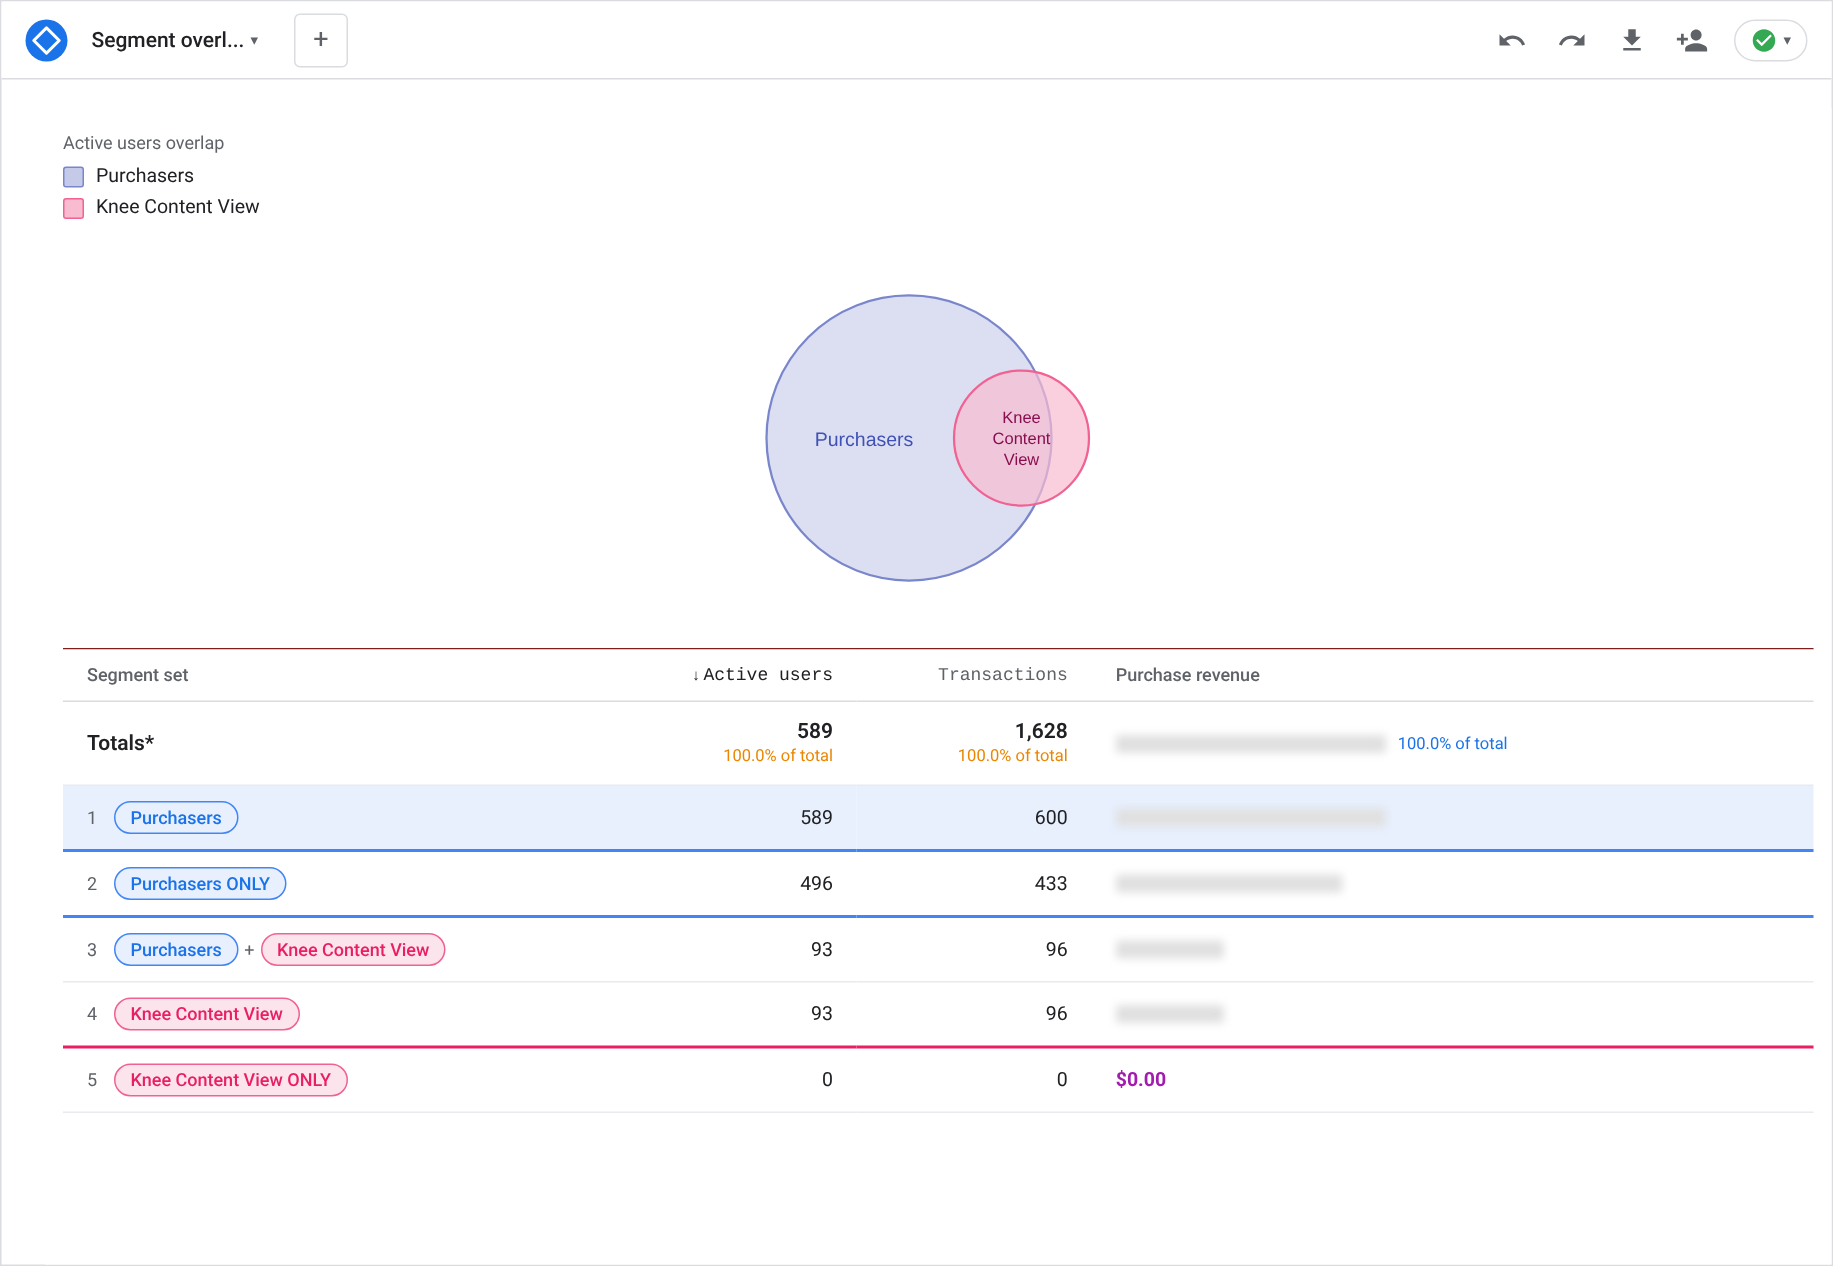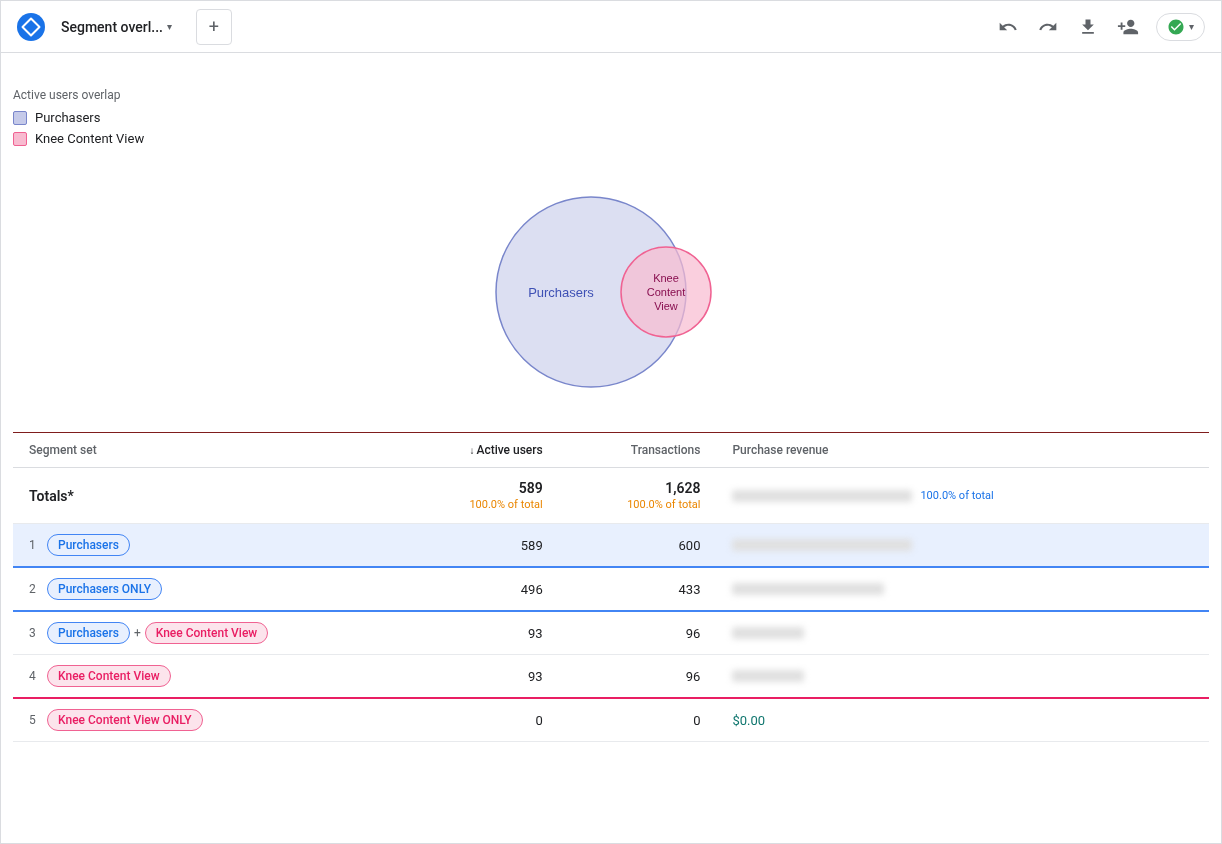--- a/index.html
+++ b/index.html
@@ -13,42 +13,42 @@
     .logo-icon { width: 28px; height: 28px; background: #1a73e8; border-radius: 50%; display: flex; align-items: center; justify-content: center; }
     .logo-inner { width: 14px; height: 14px; border: 2px solid #fff; border-radius: 1px; transform: rotate(45deg); }
     .title-btn { display: flex; align-items: center; gap: 4px; font-size: 14px; font-weight: 500; cursor: pointer; padding: 4px 8px; border-radius: 4px; }
     .chevron-down { font-size: 10px; color: #5f6368; }
     .add-tab { width: 36px; height: 36px; display: flex; align-items: center; justify-content: center; border: 1px solid #dadce0; border-radius: 4px; cursor: pointer; font-size: 18px; color: #5f6368; margin-left: 8px; }
     .header-right { display: flex; align-items: center; gap: 16px; }
     .header-icon { color: #5f6368; font-size: 18px; cursor: pointer; width: 24px; height: 24px; display: flex; align-items: center; justify-content: center; }
     .status-check { display: flex; align-items: center; gap: 4px; color: #34a853; font-size: 14px; border: 1px solid #dadce0; border-radius: 20px; padding: 4px 10px; cursor: pointer; }
 
     
-    .main-content { flex: 1; padding: 16px 12px; background: #fff; }
+    .main-content { flex: 1; padding: 16px 12px; background: #fff; margin-left: 29px; }
 
     
     .legend-title { font-size: 12px; color: #5f6368; margin-bottom: 8px; }
     .legend { display: flex; flex-direction: column; gap: 6px; margin-bottom: 16px; }
     .legend-item { display: flex; align-items: center; gap: 8px; font-size: 13px; }
     .legend-box { width: 14px; height: 14px; border-radius: 2px; }
     .legend-box-blue { background: #c5cae9; border: 1px solid #7986cb; }
     .legend-box-pink { background: #f8bbd0; border: 1px solid #f06292; }
 
     
     .venn-container { display: flex; justify-content: center; align-items: center; padding: 20px 0 30px 0; }
 
     .venn-svg { width: 280px; height: 220px; }
 
     
     .table-section { border-top: 1px solid #7f1d1d; }
 
     table { width: 100%; border-collapse: collapse; font-size: 13px; }
     thead tr { border-bottom: 1px solid #dadce0; }
     thead th { padding: 10px 16px; text-align: left; font-weight: 500; color: #5f6368; font-size: 12px; background: #fff; }
-    thead th.numeric { text-align: right; }
+    thead th.numeric { text-align: right; font-family: Liberation Mono, monospace; }
     thead th.active-col { color: #202124; }
     .sort-arrow { font-size: 10px; margin-right: 2px; }
 
     tbody tr { border-bottom: 1px solid #e8eaed; }
     tbody tr.highlighted { background: #e8f0fe; }
 
     td { padding: 10px 16px; vertical-align: middle; }
     td.numeric { text-align: right; font-size: 13px; }
     td.totals-label { padding-left: 40px; font-weight: 600; font-size: 14px; }
 
@@ -62,21 +62,21 @@
     
     .badge { display: inline-flex; align-items: center; padding: 3px 10px; border-radius: 12px; font-size: 12px; font-weight: 500; border: 1px solid; }
     .badge-blue { background: #e8f0fe; border-color: #4285f4; color: #1a73e8; }
     .badge-pink { background: #fce4ec; border-color: #f06292; color: #e91e63; }
     .badge-connector { margin: 0 4px; color: #5f6368; font-size: 12px; }
 
     
     .bar-cell { padding: 8px 16px; }
     .bar-container { position: relative; height: 18px; display: flex; align-items: center; }
     .blurred-bar { height: 12px; border-radius: 2px; background: #e0e0e0; filter: blur(3px); }
-    .dollar-value { font-size: 13px; color: #0f766e; }
+    .dollar-value { font-size: 13px; color: #a21caf; font-weight: bold; }
   </style>
 </head>
 <body>
 
 <div class="app-container">
 
   <div class="header">
     <div class="header-left">
       <div class="logo-icon">
         <div class="logo-inner"></div>

